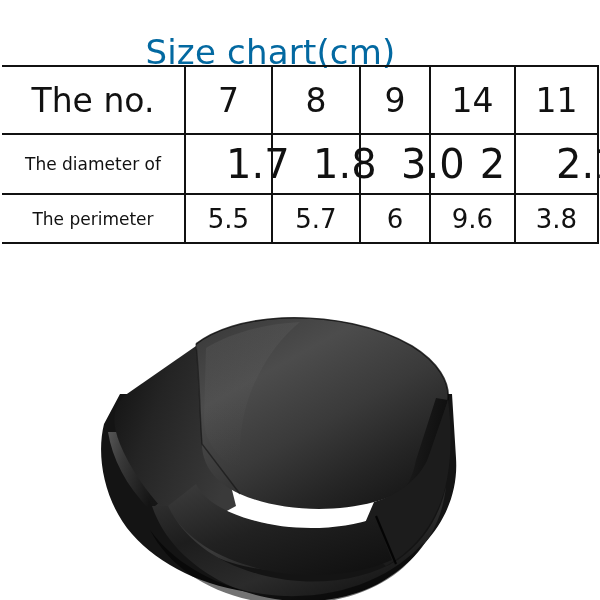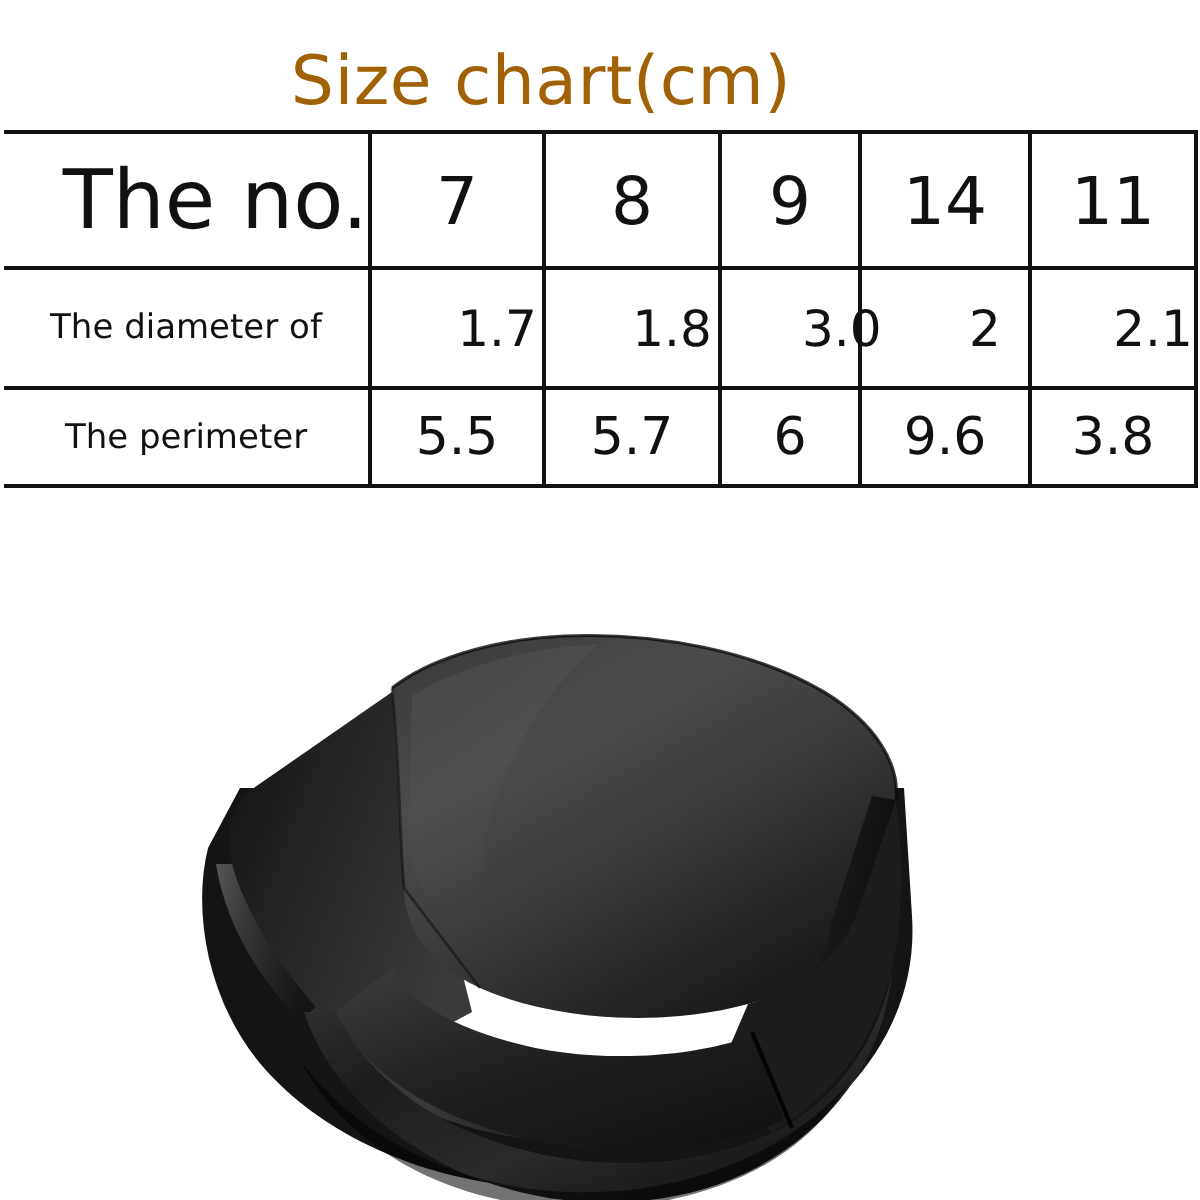--- a/index.html
+++ b/index.html
@@ -22,28 +22,28 @@
     position: relative;
     width: 600px;
     height: 600px;
     background: #ffffff;
   }
 
   
   #chart-title {
     position: absolute;
     left: 0;
-    top: 19px;
+    top: 30px;
     width: 541px;
     text-align: center;
     font-size: 34px;
     line-height: 44px;
     font-weight: 400;
     letter-spacing: 0.2px;
-    color: #a16207;
+    color: #0369a1;
     white-space: nowrap;
   }
 
   
   #size-table-wrap {
     position: absolute;
     left: 2px;
     top: 65px;
     width: 596px;
   }
@@ -73,24 +73,24 @@
   col.c-d2    { width: 88px; }
   col.c-d3    { width: 70px; }
   col.c-d4    { width: 85px; }
   col.c-d5    { width: 83px; }
 
   tr.row-no    td { height: 66px; }
   tr.row-diam  td { height: 58px; }
   tr.row-perim td { height: 47px; }
 
   
-  .row-no .lbl   { font-size: 41px; text-align: right; }
+  .row-no .lbl   { font-size: 33px; }
   .row-no .val   { font-size: 33px; }
   .row-diam .lbl { font-size: 17px; }
-  .row-diam .val { font-size: 25px; padding-left: 40px; }
+  .row-diam .val { font-size: 40px; padding-left: 40px; }
   .row-perim .lbl{ font-size: 17px; }
   .row-perim .val{ font-size: 26px; }
 
   
   #product-photo {
     position: absolute;
     left: 0;
     top: 244px;
     width: 600px;
     height: 356px;

